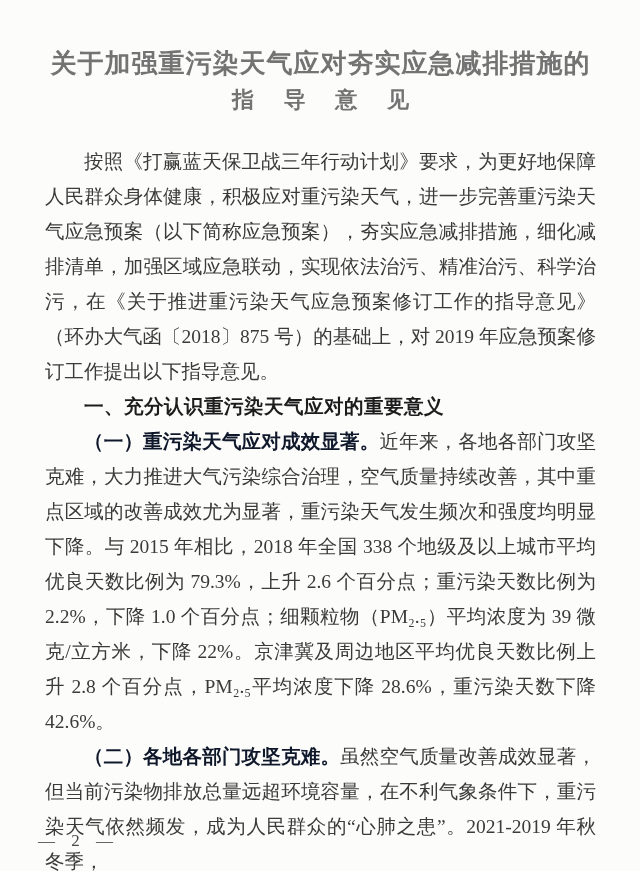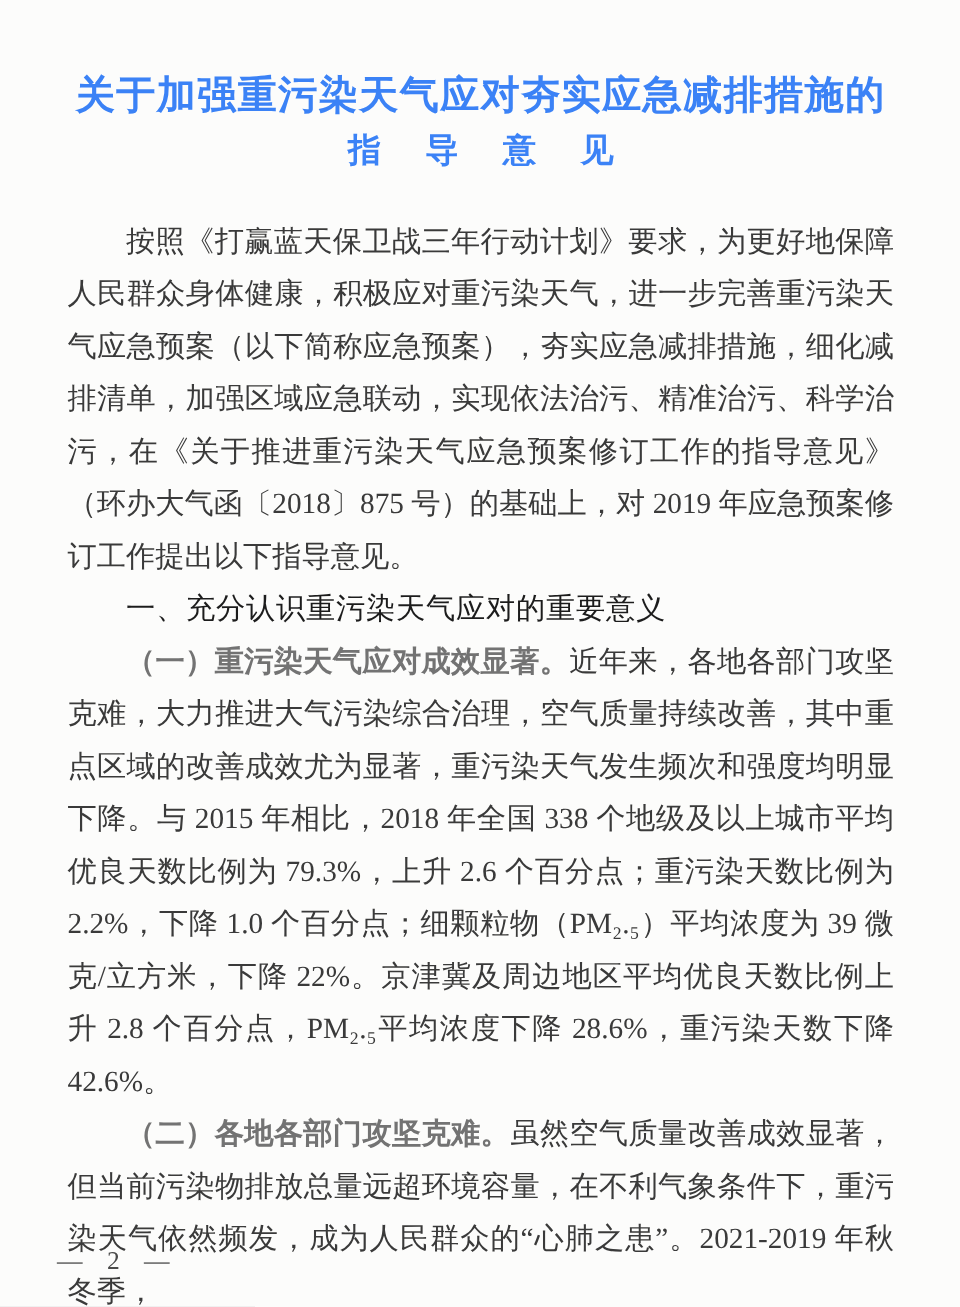--- a/index.html
+++ b/index.html
@@ -15,21 +15,21 @@
     background: #fcfcfb;
     color: #3a3a3a;
     font-family: "Liberation Serif", "DejaVu Serif", serif;
     overflow: hidden;
     box-sizing: border-box;
     padding: 46px 44px 0 45px;
   }
   .title {
     margin: 0 0 26px 0;
     text-align: center;
-    color: #3b82f6;
+    color: #737373;
     font-weight: bold;
   }
   .title .t1 {
     display: block;
     font-size: 26px;
     line-height: 36px;
     letter-spacing: 1px;
   }
   .title .t2 {
     display: block;
@@ -45,28 +45,28 @@
     text-align: justify;
     text-indent: 2em;
     color: #3a3a3a;
     font-family: Liberation Serif, serif;
   }
   .section-heading {
     margin: 0;
     font-size: 19.5px;
     line-height: 35px;
     text-indent: 2em;
-    font-weight: normal;
+    font-weight: bold;
     color: #1c1c1c;
     font-family: "Liberation Sans", "DejaVu Sans", sans-serif;
     letter-spacing: 0.5px;
   }
   .lead {
     font-weight: bold;
-    color: #737373;
+    color: #0f172a;
   }
   .page-number {
     position: absolute;
     left: 38px;
     bottom: 20px;
     font-size: 17px;
     letter-spacing: 6px;
     color: #4a4a4a;
     font-family: "Liberation Serif", "DejaVu Serif", serif;
   }

